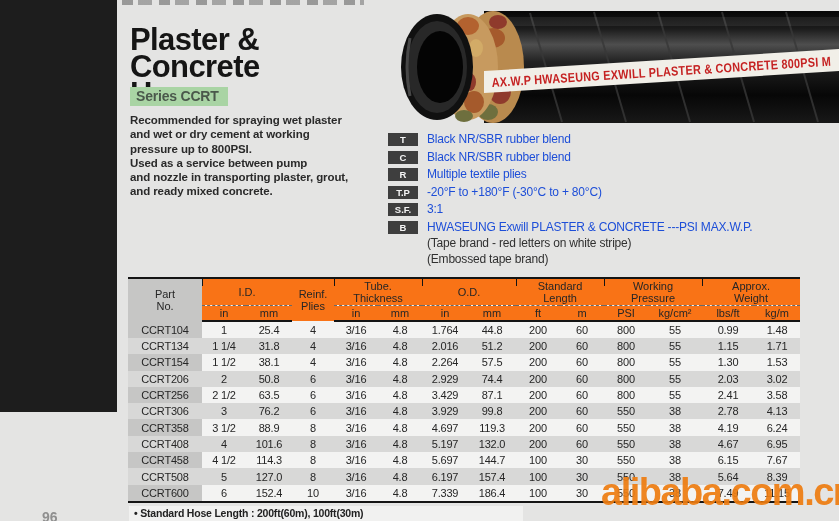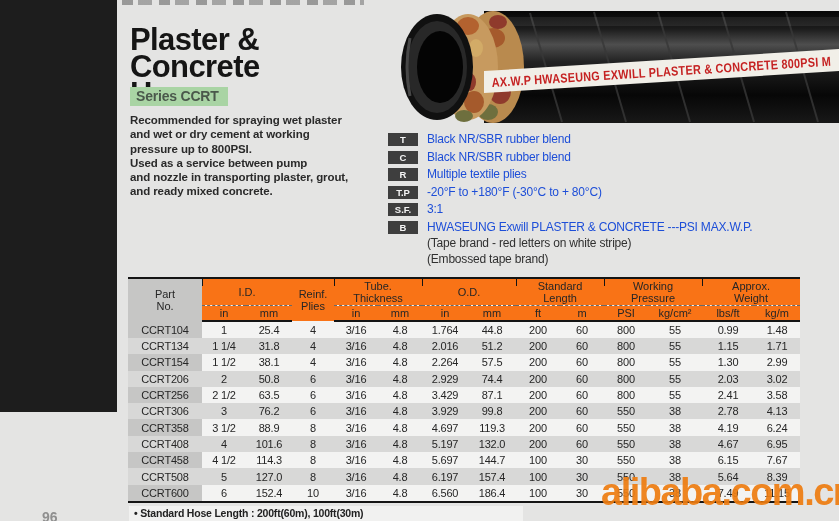--- a/index.html
+++ b/index.html
@@ -247,21 +247,21 @@
             <td>4</td>
             <td>3/16</td>
             <td>4.8</td>
             <td>2.264</td>
             <td>57.5</td>
             <td>200</td>
             <td>60</td>
             <td>800</td>
             <td>55</td>
             <td>1.30</td>
-            <td>2.99</td>
+            <td>1.53</td>
           </tr>
           <tr>
             <td>CCRT206</td>
             <td>2</td>
             <td>50.8</td>
             <td>6</td>
             <td>3/16</td>
             <td>4.8</td>
             <td>2.929</td>
             <td>74.4</td>
@@ -368,21 +368,21 @@
             <td>5.64</td>
             <td>8.39</td>
           </tr>
           <tr>
             <td>CCRT600</td>
             <td>6</td>
             <td>152.4</td>
             <td>10</td>
             <td>3/16</td>
             <td>4.8</td>
-            <td>6.560</td>
+            <td>7.339</td>
             <td>186.4</td>
             <td>100</td>
             <td>30</td>
             <td>550</td>
             <td>38</td>
             <td>7.49</td>
             <td>11.15</td>
           </tr>
         </tbody>
     </table>

